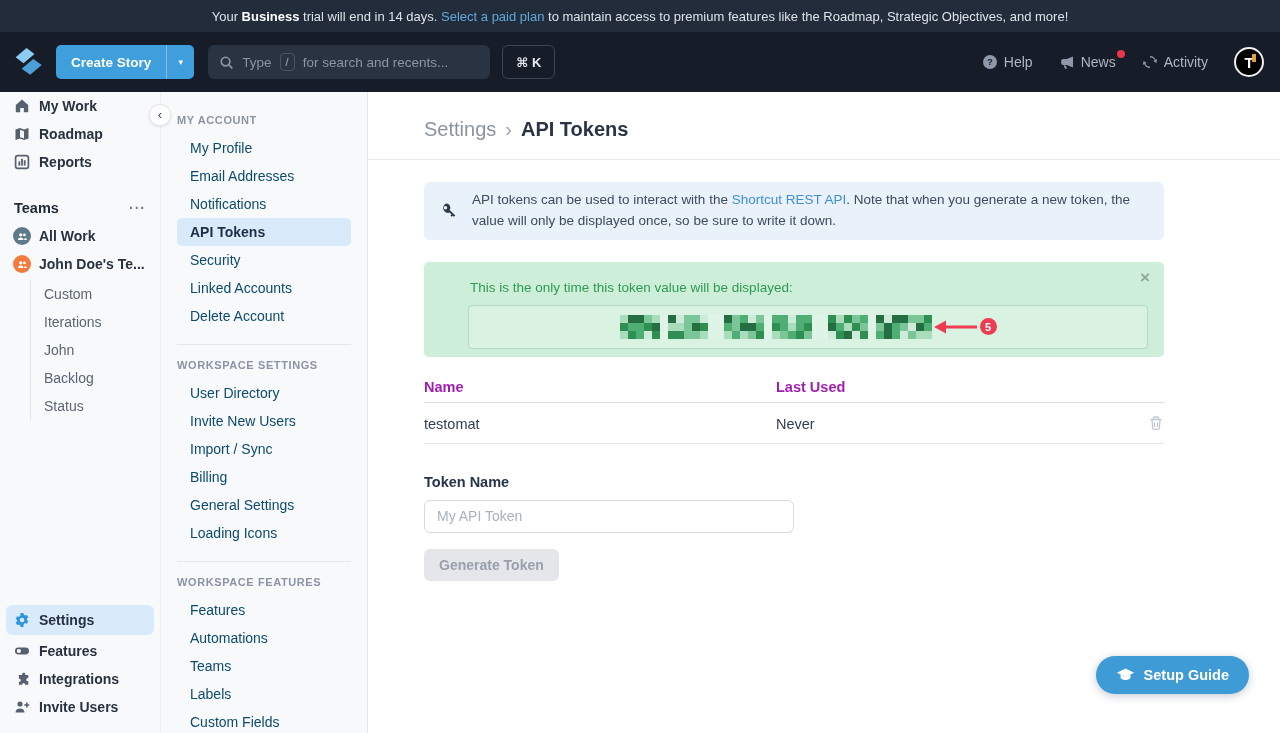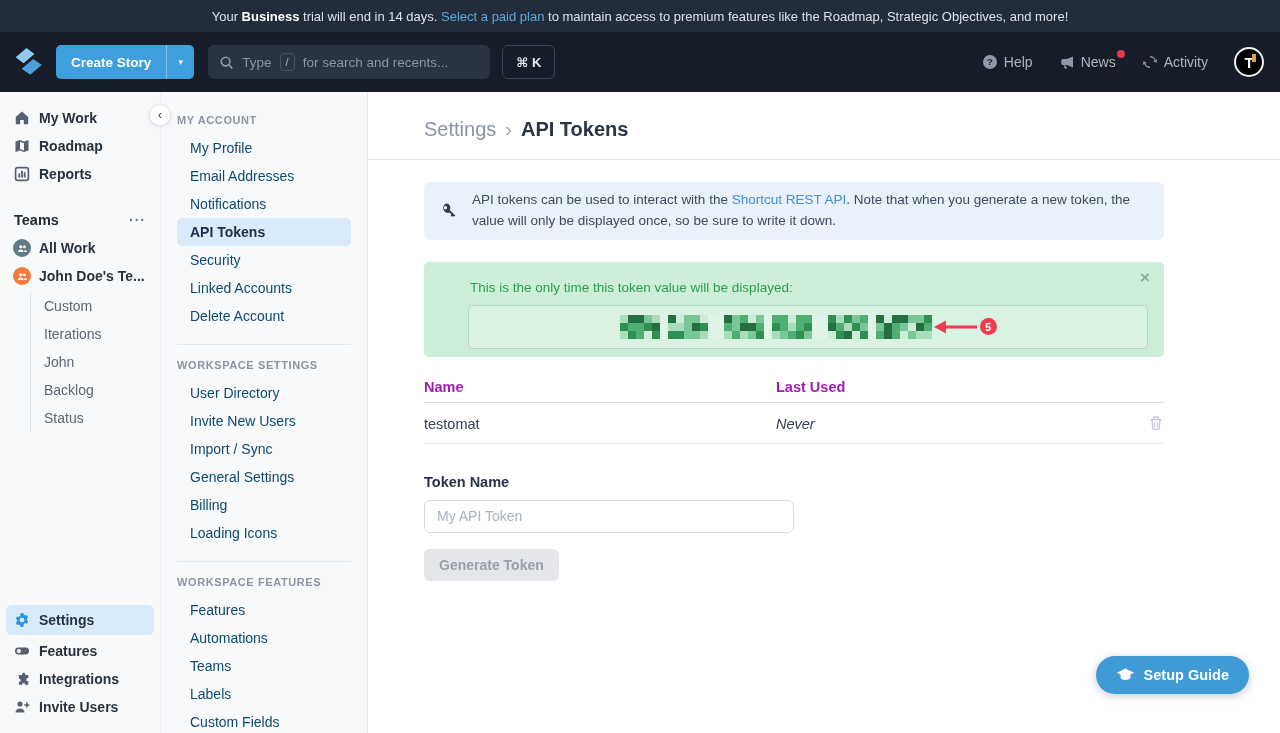--- a/index.html
+++ b/index.html
@@ -33,21 +33,21 @@
   .news-dot { position:absolute; top:-4px; right:-9px; width:8px; height:8px; border-radius:50%; background:#e8364c; }
   .avatar { width:30px; height:30px; border-radius:50%; background:#000; border:2px solid #eef0f2;
     color:#fff; font-weight:700; font-size:15px; display:flex; align-items:center; justify-content:center;
     cursor:pointer; position:relative; }
   .avatar::after { content:""; position:absolute; top:5px; right:6px; width:4px; height:8px; background:#e2a23b; }
 
   
   .shell { display:flex; height:641px; position:relative; }
 
   
-  .sidebar { width:160px; background:#f8f9fb; flex-shrink:0; padding-top:12px; position:relative; }
+  .sidebar { width:160px; background:#f8f9fb; flex-shrink:0; position:relative; }
   .side-item { height:28px; display:flex; align-items:center; gap:9px; padding-left:14px;
     font-size:14px; font-weight:600; color:#27313f; cursor:pointer; }
   .side-item svg { fill:#57606f; flex-shrink:0; }
   .teams-head { margin:24px 14px 6px; display:flex; justify-content:space-between; align-items:center; }
   .teams-title { font-size:14.5px; font-weight:700; color:#1e2836; }
   .teams-menu { color:#6f7989; font-size:14px; letter-spacing:1px; cursor:pointer; font-weight:700; }
   .team-row { height:28px; display:flex; align-items:center; gap:8px; padding-left:13px;
     font-size:14px; font-weight:600; color:#27313f; cursor:pointer; white-space:nowrap; }
   .team-avatar { width:18px; height:18px; border-radius:50%; display:flex; align-items:center;
     justify-content:center; flex-shrink:0; }
@@ -101,21 +101,21 @@
   .badge { width:17px; height:17px; border-radius:50%; background:#ee3d53; color:#fff; font-size:11px;
     font-weight:700; display:flex; align-items:center; justify-content:center; }
   .close-x { position:absolute; top:6px; right:14px; color:#8fa79a; font-size:17px; font-weight:700; cursor:pointer; }
 
   .tbl { margin-top:22px; }
   .thead { display:flex; padding-bottom:7px; border-bottom:1px solid #d8dce2;
     font-size:14.5px; font-weight:700; color:#a21caf; }
   .col-name { width:352px; }
   .trow { display:flex; align-items:center; padding:12px 0 9px; border-bottom:1px solid #e4e7ec;
     font-size:14.5px; color:#313d52; }
-  .never { font-style:italic; }
+  .never { }
   .trash-btn { margin-left:auto; background:none; border:none; color:#c3c8d2; cursor:pointer; padding:0; }
 
   .form-label { margin-top:30px; font-size:14.5px; font-weight:700; color:#273349; }
   .token-input { margin-top:10px; width:370px; height:33px; border:1px solid #d6dae1; border-radius:6px;
     padding:0 12px; font-size:14px; color:#333; display:block; outline:none;
     font-family:"Liberation Sans","DejaVu Sans",sans-serif; }
   .token-input::placeholder { color:#a9b1bc; }
   .gen-btn { margin-top:16px; background:#e4e6ea; color:#98a0ac; border:none; border-radius:6px;
     padding:0 15px; height:32px; font-size:14px; font-weight:600; cursor:default;
     font-family:"Liberation Sans","DejaVu Sans",sans-serif; }
@@ -285,22 +285,22 @@
     <div class="snav-item">Notifications</div>
     <div class="snav-item selected">API Tokens</div>
     <div class="snav-item">Security</div>
     <div class="snav-item">Linked Accounts</div>
     <div class="snav-item">Delete Account</div>
     <div class="snav-divider"></div>
     <div class="snav-title">WORKSPACE SETTINGS</div>
     <div class="snav-item">User Directory</div>
     <div class="snav-item">Invite New Users</div>
     <div class="snav-item">Import / Sync</div>
+    <div class="snav-item">Billing</div>
     <div class="snav-item">General Settings</div>
-    <div class="snav-item">Billing</div>
     <div class="snav-item">Loading Icons</div>
     <div class="snav-divider"></div>
     <div class="snav-title">WORKSPACE FEATURES</div>
     <div class="snav-item">Features</div>
     <div class="snav-item">Automations</div>
     <div class="snav-item">Teams</div>
     <div class="snav-item">Labels</div>
     <div class="snav-item">Custom Fields</div>
   </div>
 

